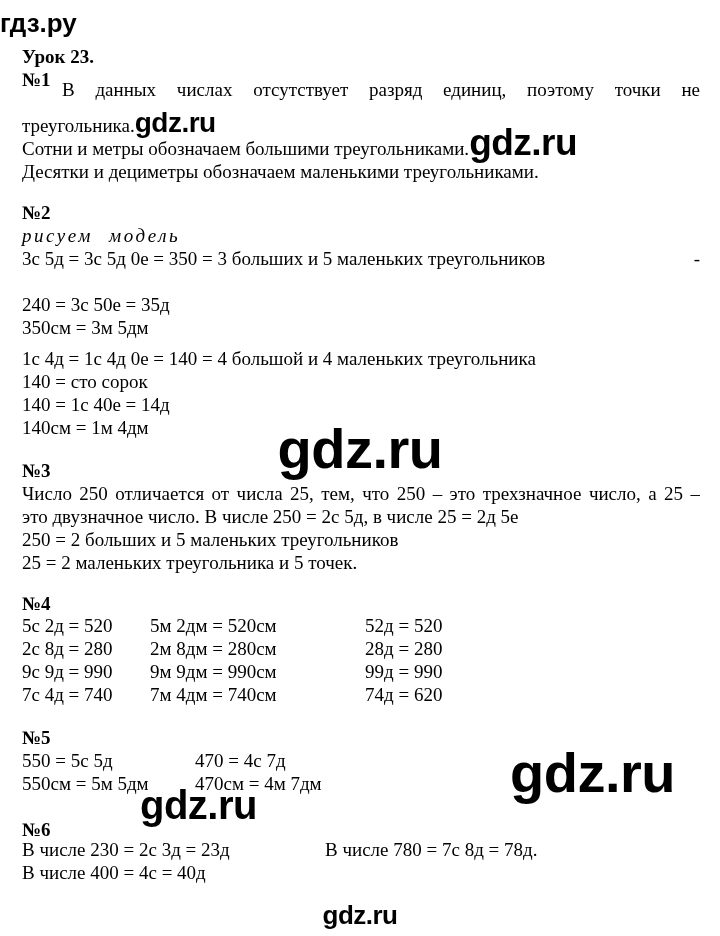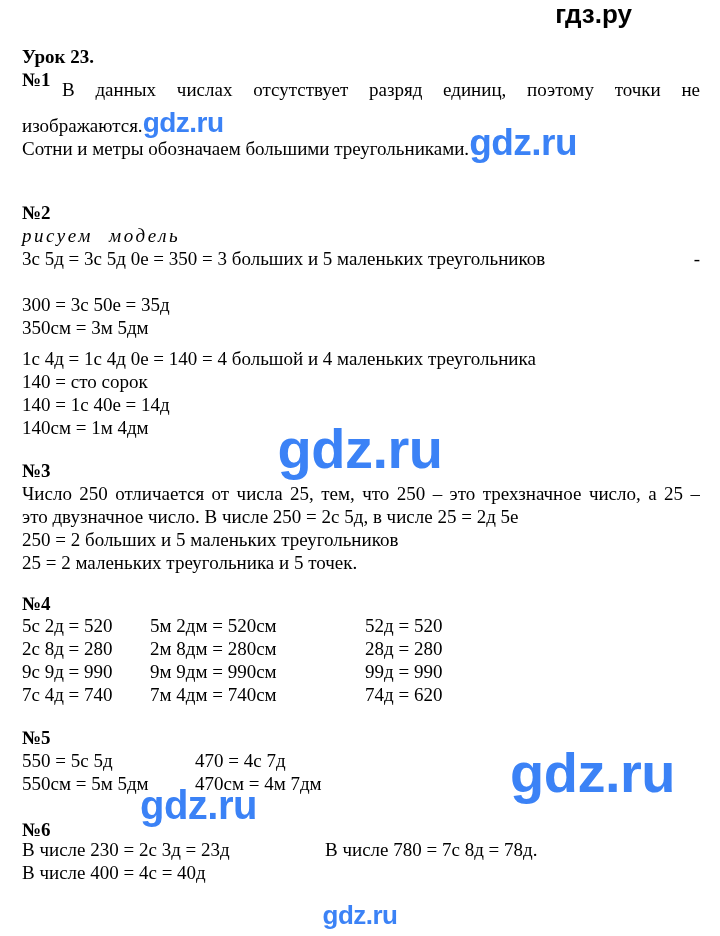--- a/index.html
+++ b/index.html
@@ -6,34 +6,34 @@
   body{
     width:720px;height:936px;
     background:#ffffff;color:#000000;
     font-family:"Liberation Serif","DejaVu Serif",serif;
     font-size:19px;
   }
   .page{position:relative;width:720px;height:936px;overflow:hidden;background:#fff;}
   .abs{position:absolute;white-space:nowrap;line-height:23px;}
   .bold{font-weight:700;}
   .site-header{
-    top:0;left:0;width:632px;text-align:right;
+    top:9px;left:0;width:632px;text-align:left;
     font-weight:700;font-size:26px;line-height:28px;
     font-family:"Liberation Sans","DejaVu Sans",sans-serif;
   }
   .task-label{font-weight:700;}
   .justified{
     white-space:normal;width:678px;
     text-align:justify;text-align-last:justify;
     overflow:hidden;height:23px;
   }
   .indent{text-indent:40px;}
   .wm{
     font-family:"Liberation Sans","DejaVu Sans",sans-serif;
-    font-weight:700;letter-spacing:-0.5px;color:#3b82f6;
+    font-weight:700;letter-spacing:-0.5px;color:#000000;
   }
   .wm-inline{display:inline;line-height:0;vertical-align:baseline;}
   .wm-inline-small{font-size:28px;}
   .wm-inline-medium{font-size:37px;}
   .wm-center{top:420px;left:0;width:720px;text-align:center;font-size:56px;line-height:58px;}
   .wm-mid-left{top:784px;left:140px;font-size:40px;line-height:42px;}
   .wm-bottom-right{top:744px;left:510px;font-size:56px;line-height:58px;}
   .wm-footer{top:901px;left:0;width:720px;text-align:center;font-size:26px;line-height:28px;}
   .caption{
     top:224px;left:22px;width:480px;text-align:left;
@@ -49,31 +49,32 @@
 <body>
 
 <div class="page">
 
   <div class="abs site-header">гдз.ру</div>
 
   <div class="abs bold" style="top:45px;left:22px;">Урок 23.</div>
 
   <div class="abs task-label" style="top:68px;left:22px;">№1</div>
   <div class="abs justified indent" style="top:78px;left:22px;">В данных числах отсутствует разряд единиц, поэтому точки не</div>
-  <div class="abs" style="top:114px;left:22px;"><span>изображаются.</span><span class="wm wm-inline wm-inline-small">gdz.ru</span></div>
+  <div class="abs" style="top:114px;left:22px;"><span>треугольника.</span><span class="wm wm-inline wm-inline-small">gdz.ru</span></div>
   <div class="abs" style="top:137px;left:22px;"><span>Сотни и метры обозначаем большими треугольниками.</span><span class="wm wm-inline wm-inline-medium">gdz.ru</span></div>
+  <div class="abs" style="top:160px;left:22px;">Десятки и дециметры обозначаем маленькими треугольниками.</div>
 
   <div class="abs task-label" style="top:201px;left:22px;">№2</div>
   <div class="abs caption">рисуем модель</div>
 
   <div class="abs dash-line" style="top:247px;left:22px;">
     <span>3с 5д = 3с 5д 0е = 350 = 3 больших и 5 маленьких треугольников</span>
     <span>-</span>
   </div>
-  <div class="abs" style="top:293px;left:22px;">300 = 3с 50е = 35д</div>
+  <div class="abs" style="top:293px;left:22px;">240 = 3с 50е = 35д</div>
   <div class="abs" style="top:316px;left:22px;">350см = 3м 5дм</div>
 
   <div class="abs" style="top:347px;left:22px;">1с 4д = 1с 4д 0е = 140 = 4 большой и 4 маленьких треугольника</div>
   <div class="abs" style="top:370px;left:22px;">140 = сто сорок</div>
   <div class="abs" style="top:393px;left:22px;">140 = 1с 40е = 14д</div>
   <div class="abs" style="top:416px;left:22px;">140см = 1м 4дм</div>
 
   <div class="abs wm wm-center">gdz.ru</div>
 
   <div class="abs task-label" style="top:459px;left:22px;">№3</div>

